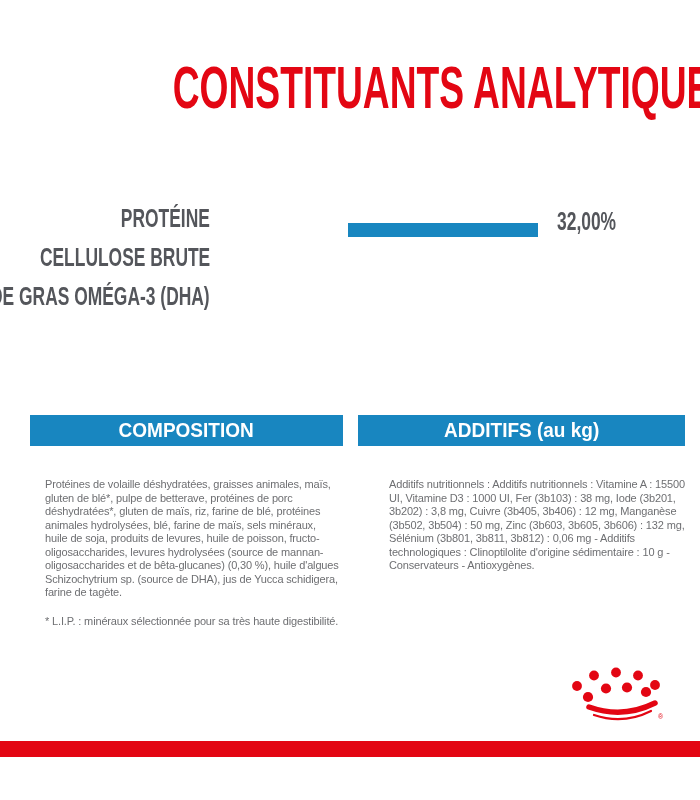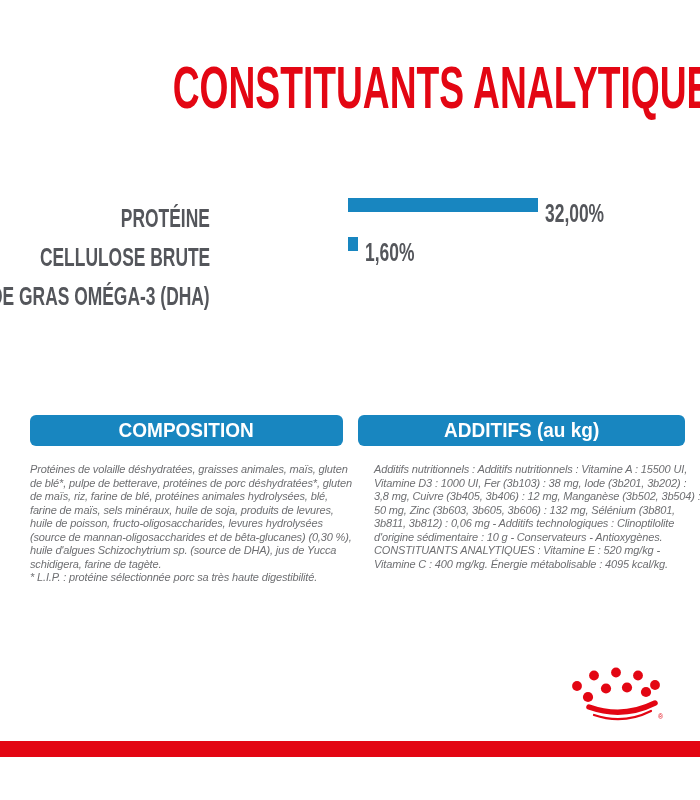--- a/index.html
+++ b/index.html
@@ -19,47 +19,47 @@
   
   .chart{position:absolute;top:198px;left:0;width:568px;}
   .bar-row{position:relative;height:39px;}
   .bar-label{
     position:absolute;right:358px;top:50%;
     transform:translateY(-50%) scaleX(0.67);transform-origin:right center;
     font-size:26px;font-weight:bold;color:#54565b;white-space:nowrap;
   }
   .bar-group{
     position:absolute;left:348px;top:0;height:100%;
-    display:flex;align-items:flex-start;
+    display:flex;align-items:flex-end;gap:12px;
   }
   .bar{height:14px;background:#1886c0;}
   .bar-value{
     margin-left:7px;display:inline-block;
     transform:scaleX(0.67);transform-origin:left center;
     font-size:26px;font-weight:bold;color:#54565b;white-space:nowrap;
   }
   
   .section-header{
     position:absolute;top:415px;height:31px;background:#1886c0;
-    display:flex;align-items:center;justify-content:center;border-radius:6px;
+    display:flex;align-items:center;justify-content:center;
   }
   .section-header.left{left:30px;width:313px;}
   .section-header.right{left:358px;width:327px;}
   .section-header span{
     color:#ffffff;font-size:20px;font-weight:bold;white-space:nowrap;
     display:inline-block;transform:scaleX(0.95);transform-origin:center;
   }
   
   .body-col{
     position:absolute;top:463px;
     font-size:11px;line-height:13.5px;color:#6e6f72;letter-spacing:-0.15px;
   }
   .body-col.left{left:30px;width:326px;}
   .body-col.right{left:374px;width:330px;}
-  .body-col .para{margin:0;font-style:italic;}
+  .body-col .para{margin:15px;}
   
   .crown-logo{position:absolute;left:563px;top:666px;width:105px;height:58px;}
   .red-band{position:absolute;left:0;top:741px;width:700px;height:16px;background:#e30613;}
 </style>
 </head>
 <body>
 
 <div class="canvas">
 
   <div class="page-title">
@@ -73,47 +73,42 @@
       <div class="bar-group">
         <div class="bar" style="width: 190px;"></div>
         <span class="bar-value">32,00%</span>
       </div>
     </div>
 
 
 
     <div class="bar-row">
       <div class="bar-label">CELLULOSE BRUTE</div>
-      <div class="bar-group">
-        <div class="bar" style="width: 9.5px;"></div>
-        <span class="bar-value">1,60%</span>
-      </div>
     </div>
 
     <div class="bar-row">
       <div class="bar-label">ACIDE GRAS OMÉGA-3 (DHA)</div>
     </div>
 
   </div>
 
   <div class="section-header left">
     <span>COMPOSITION</span>
   </div>
   <div class="section-header right">
     <span>ADDITIFS (au kg)</span>
   </div>
 
   <div class="body-col left">
     <p class="para">Protéines de volaille déshydratées, graisses animales, maïs, gluten de blé*, pulpe de betterave, protéines de porc déshydratées*, gluten de maïs, riz, farine de blé, protéines animales hydrolysées, blé, farine de maïs, sels minéraux, huile de soja, produits de levures, huile de poisson, fructo-oligosaccharides, levures hydrolysées (source de mannan-oligosaccharides et de bêta-glucanes) (0,30 %), huile d'algues Schizochytrium sp. (source de DHA), jus de Yucca schidigera, farine de tagète.</p>
-    <p class="para">* L.I.P. : protéine sélectionnée porc sa très haute digestibilité.</p>
+    <p class="para">* L.I.P. : minéraux sélectionnée pour sa très haute digestibilité.</p>
   </div>
 
   <div class="body-col right">
     <p class="para">Additifs nutritionnels : Additifs nutritionnels : Vitamine A : 15500 UI, Vitamine D3 : 1000 UI, Fer (3b103) : 38 mg, Iode (3b201, 3b202) : 3,8 mg, Cuivre (3b405, 3b406) : 12 mg, Manganèse (3b502, 3b504) : 50 mg, Zinc (3b603, 3b605, 3b606) : 132 mg, Sélénium (3b801, 3b811, 3b812) : 0,06 mg - Additifs technologiques : Clinoptilolite d'origine sédimentaire : 10 g - Conservateurs - Antioxygènes.</p>
-    <p class="para">CONSTITUANTS ANALYTIQUES : Vitamine E : 520 mg/kg - Vitamine C : 400 mg/kg. Énergie métabolisable : 4095 kcal/kg.</p>
   </div>
 
   <svg class="crown-logo" viewBox="0 0 105 58" xmlns="http://www.w3.org/2000/svg">
     <g fill="#e30613">
       <circle cx="14" cy="20" r="4.9"></circle>
       <circle cx="31" cy="9.5" r="4.9"></circle>
       <circle cx="53" cy="6.5" r="4.9"></circle>
       <circle cx="75" cy="9.5" r="4.9"></circle>
       <circle cx="92" cy="19" r="4.9"></circle>
       <circle cx="25" cy="31" r="5.1"></circle>

